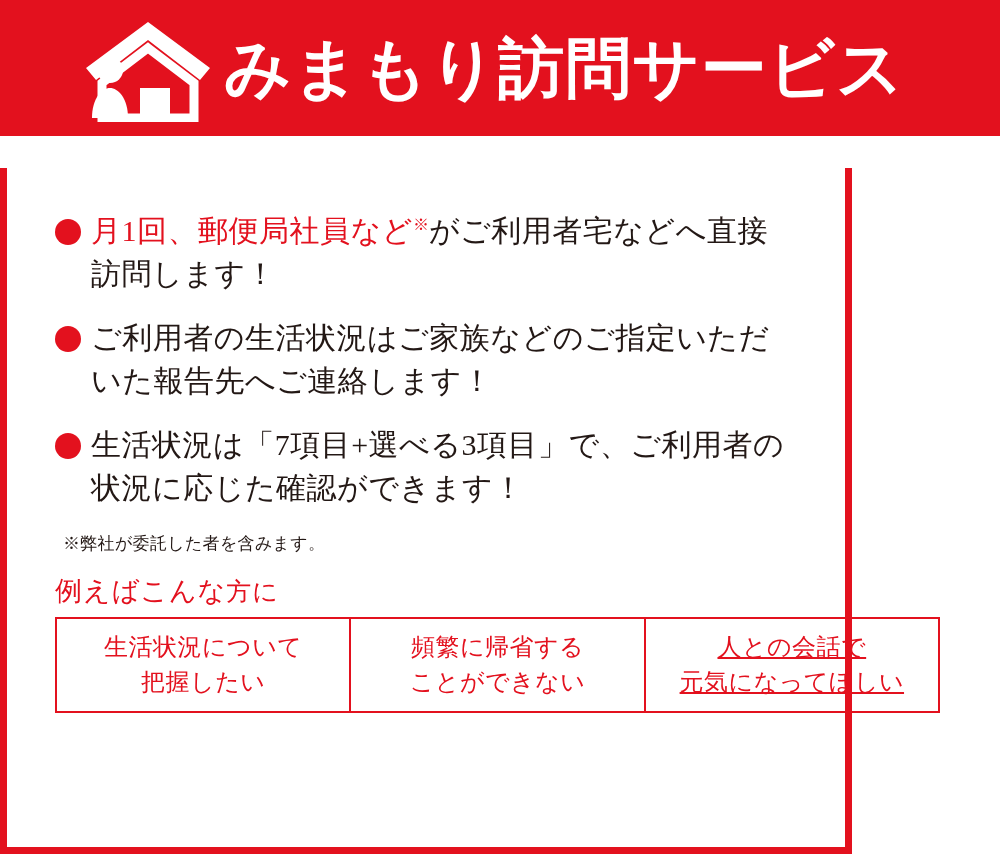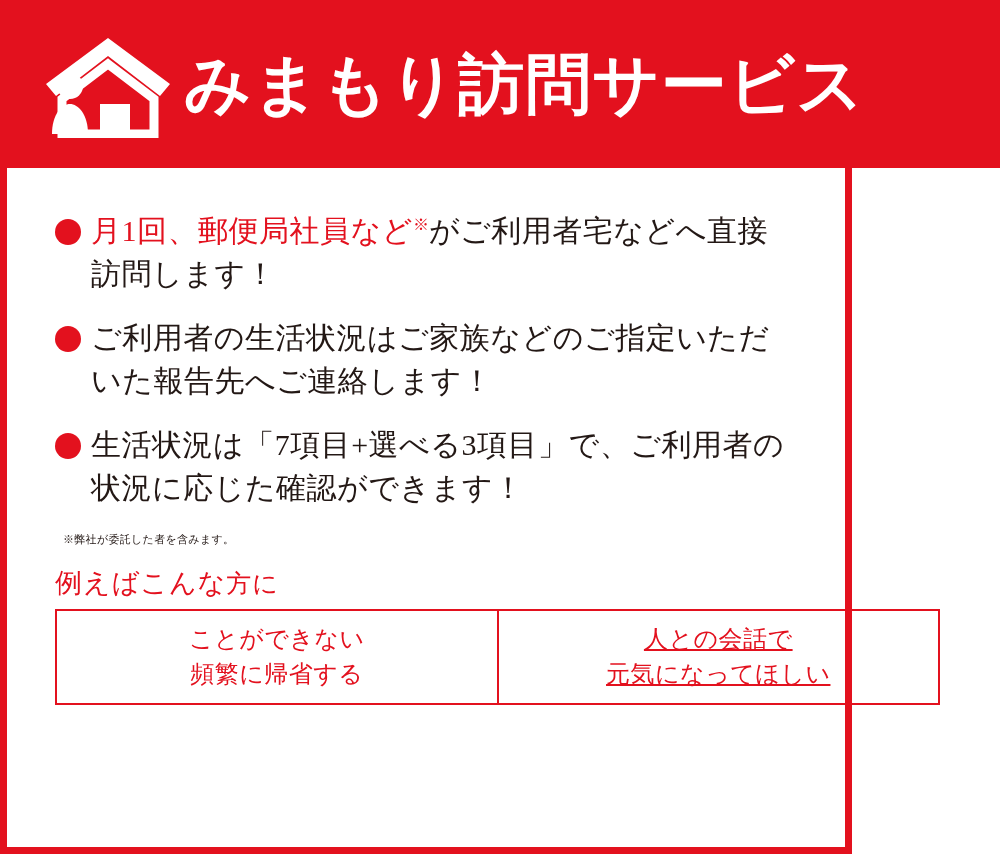--- a/index.html
+++ b/index.html
@@ -22,25 +22,25 @@
     height: 854px;
     background: #ffffff;
   }
 
   
   .header {
     position: absolute;
     left: 0;
     top: 0;
     width: 1000px;
-    height: 168px;
+    height: 136px;
     background: #e3111e;
     display: flex;
     align-items: center;
-    padding-left: 42px;
+    padding-left: 82px;
   }
   .house-icon {
     width: 132px;
     height: 104px;
     flex: 0 0 auto;
     margin-top: 4px;
   }
   .header-title {
     color: #ffffff;
     font-size: 66px;
@@ -110,21 +110,21 @@
   }
   .highlight-text {
     font-size: 29px;
     color: #231815;
     letter-spacing: 1px;
   }
 
   
   .footnote {
     margin: 14px 0 0 8px;
-    font-size: 11px;
+    font-size: 17px;
     color: #231815;
     letter-spacing: 0.3px;
   }
 
   
   .example-heading {
     margin: 18px 0 8px 0;
     font-size: 27px;
     color: #e3111e;
     letter-spacing: 1px;
@@ -201,22 +201,26 @@
       </li>
     </ul>
 
 
     <div class="footnote">※弊社が委託した者を含みます。</div>
 
     <div class="example-heading"><span>例えばこんな</span><span class="small">方に</span></div>
 
     <div class="cards">
       <div class="card">
+        <span>生活状況について</span>
+        <span>把握したい</span>
+      </div>
+      <div class="card">
+        <span>頻繁に帰省する</span>
         <span>ことができない</span>
-        <span>頻繁に帰省する</span>
       </div>
       <div class="card">
         <span>人との会話で</span>
         <span>元気になってほしい</span>
       </div>
     </div>
 
   </div>
 
   <div class="fold"></div>

